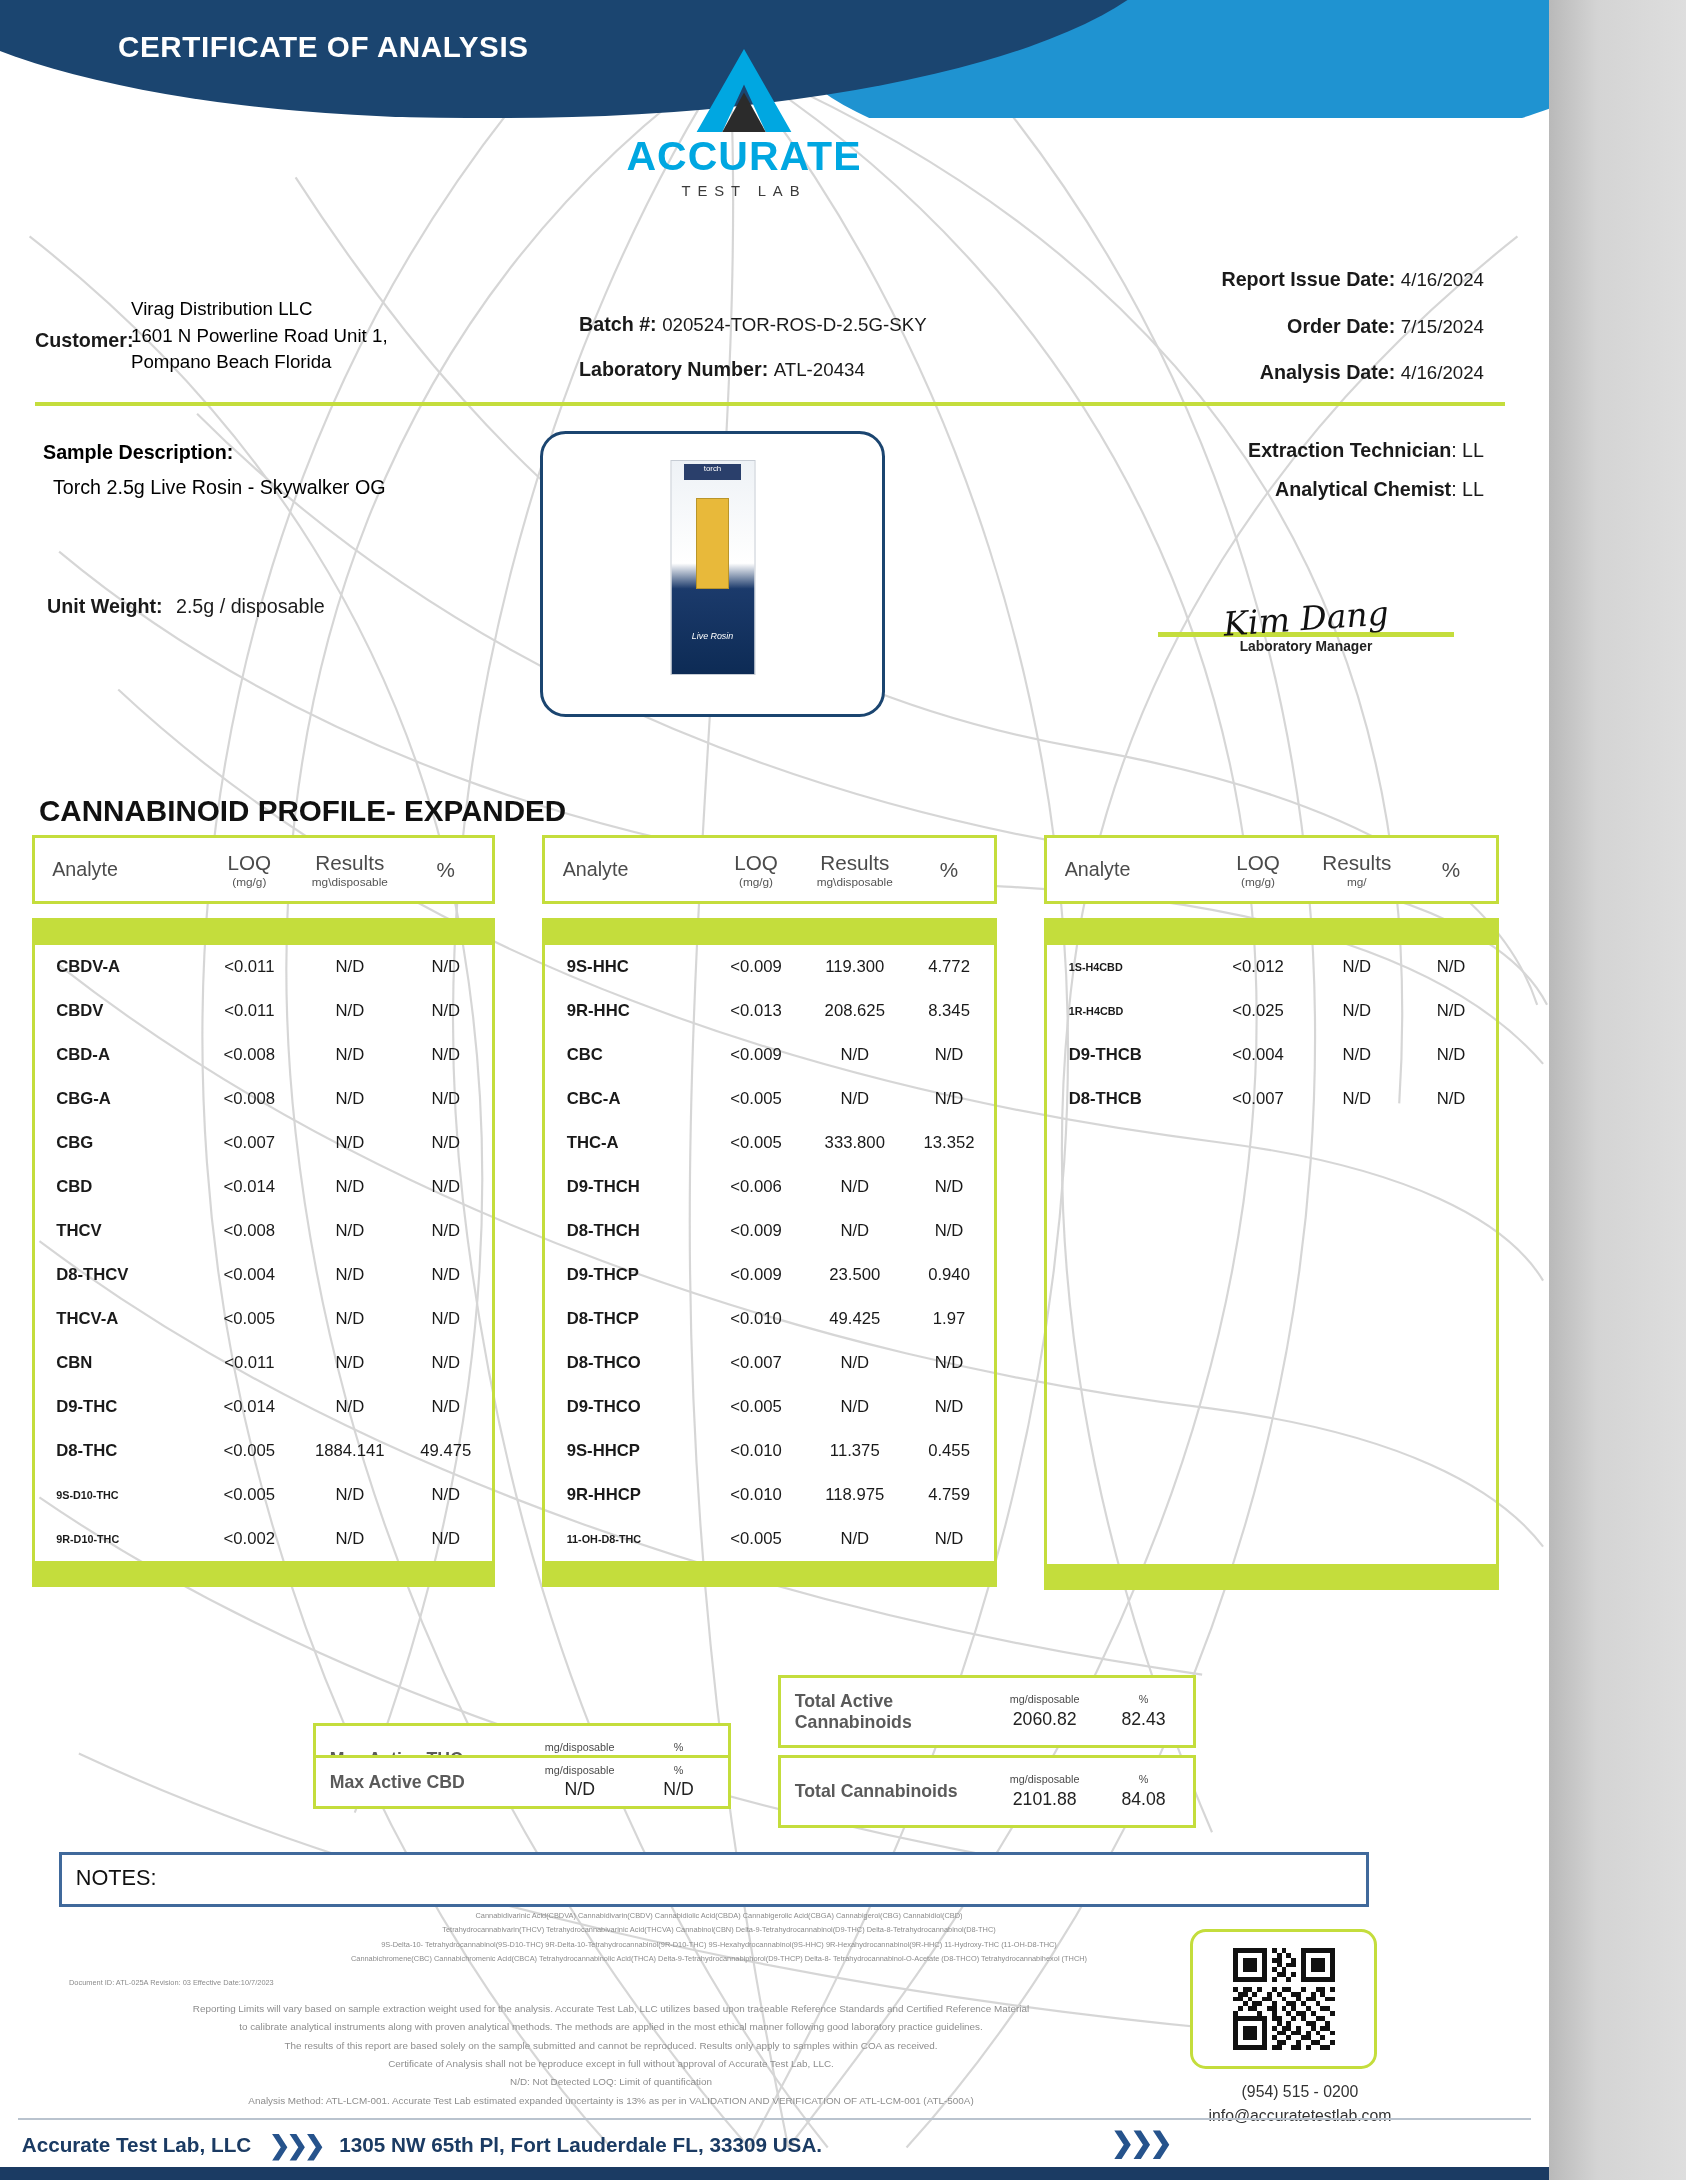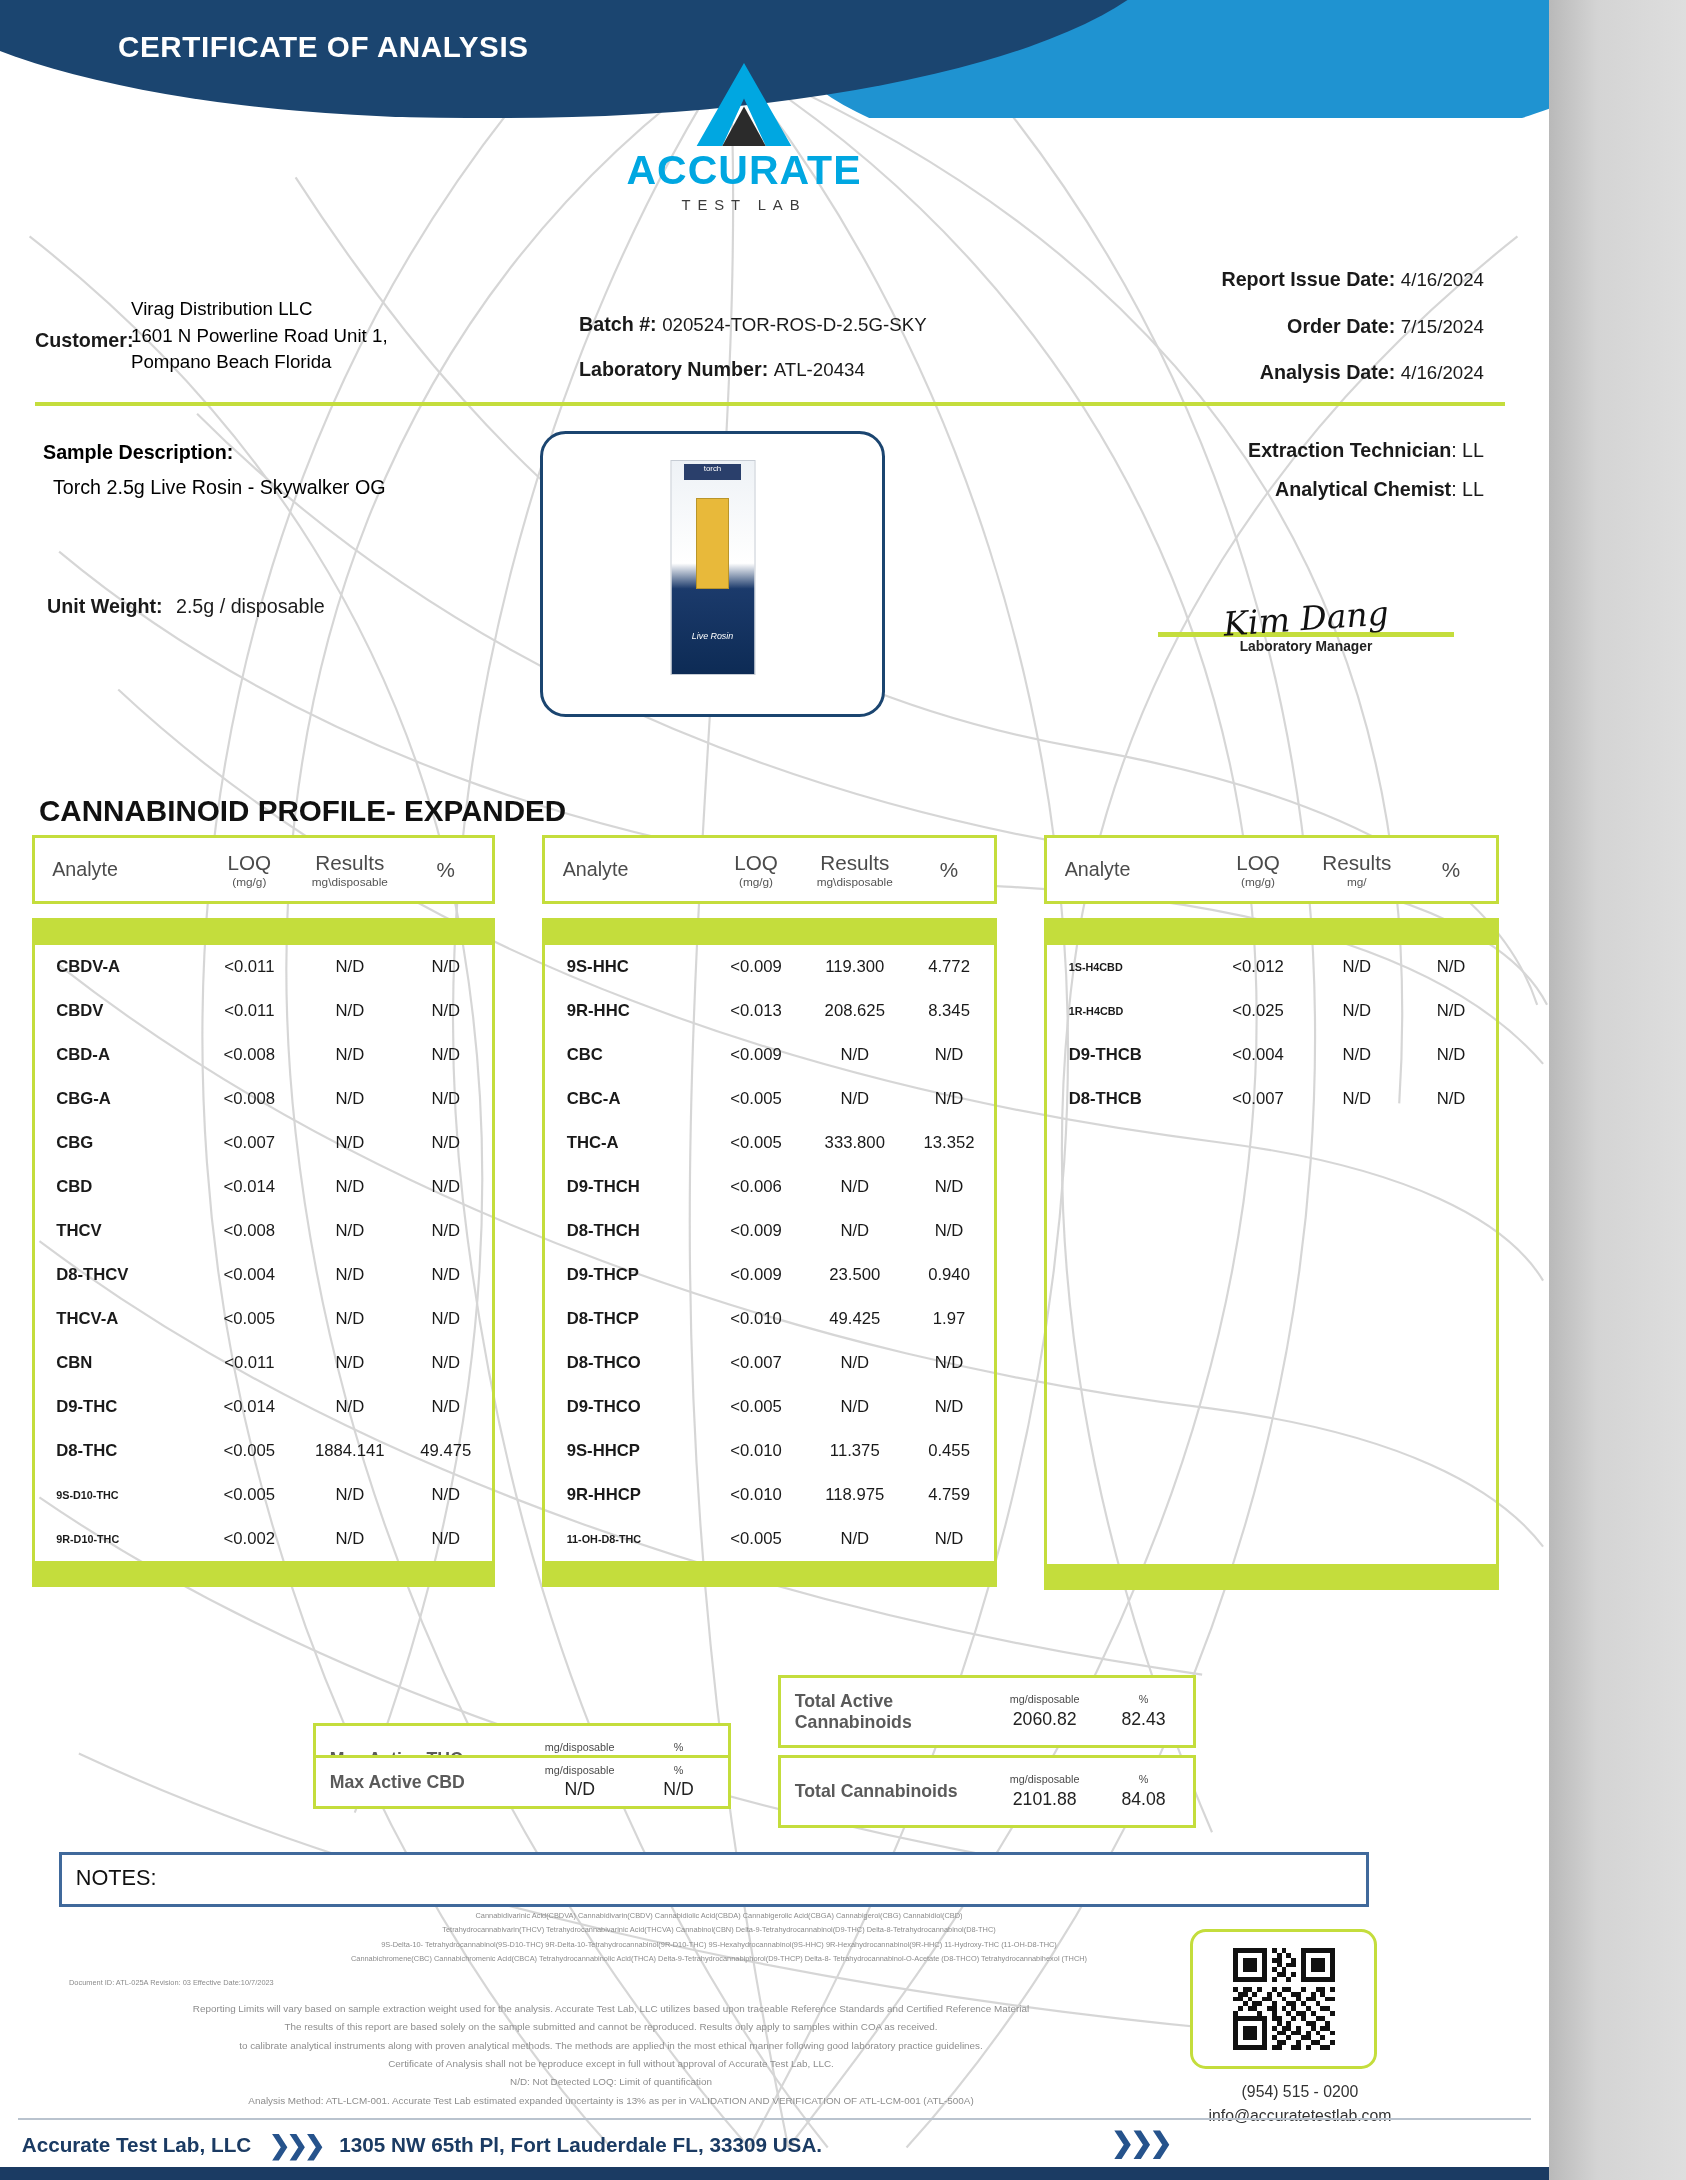--- a/index.html
+++ b/index.html
@@ -37,21 +37,21 @@
     background: #1b4570;
     border-radius: 0 0 52% 45%;
   }
   .hdr-title {
     position: absolute; left: 118px; top: 29.6px;
     color: #ffffff; font-size: 29.6px; font-weight: bold;
     letter-spacing: 0.6px;
     font-family: "Liberation Sans", sans-serif;
   }
   
-  .logo { position: absolute; left: 596px; top: 59px; width: 296px; text-align: center; }
+  .logo { position: absolute; left: 596px; top: 45px; width: 296px; text-align: center; }
   .logo-mark { position: relative; height: 91px; }
   .logo-word { color: #00A7E1; font-size: 41px; font-weight: bold; letter-spacing: 1px; line-height: 1; }
   .logo-sub { color: #3b3b3b; font-size: 14.8px; letter-spacing: 6.9px; margin-top: 5.9px; }
   .lbl { font-weight: bold; color: #1a1a1a; }
   .val { color: #1a1a1a; }
   .meta-customer { position: absolute; left: 35px; top: 296px; width: 512px; font-size: 18.7px; }
   .meta-customer .lbl { position: absolute; left: 0; top: 33px; font-size: 19.7px; }
   .cust-lines { margin-left: 96px; line-height: 1.42; }
   .meta-batch { position: absolute; left: 579px; top: 313px; font-size: 19.7px; }
   .meta-batch div { margin-bottom: 21.7px; }
@@ -595,22 +595,22 @@
   <div class="legend">
     <div>Cannabidivarinic Acid(CBDVA)  Cannabidivarin(CBDV)  Cannabidiolic Acid(CBDA)  Cannabigerolic Acid(CBGA)  Cannabigerol(CBG) Cannabidiol(CBD)</div>
     <div>Tetrahydrocannabivarin(THCV)  Tetrahydrocannabivarinic Acid(THCVA)  Cannabinol(CBN)  Delta-9-Tetrahydrocannabinol(D9-THC)  Delta-8-Tetrahydrocannabinol(D8-THC)</div>
     <div>9S-Delta-10- Tetrahydrocannabinol(9S-D10-THC)  9R-Delta-10-Tetrahydrocannabinol(9R-D10-THC)  9S-Hexahydrocannabinol(9S-HHC)  9R-Hexahydrocannabinol(9R-HHC)  11-Hydroxy-THC (11-OH-D8-THC)</div>
     <div>Cannabichromene(CBC)  Cannabichromenic Acid(CBCA)  Tetrahydrocannabinolic Acid(THCA)  Delta-9-Tetrahydrocannabiphorol(D9-THCP) Delta-8- Tetrahydrocannabinol-O-Acetate (D8-THCO) Tetrahydrocannabihexol (THCH)</div>
   </div>
   <div class="docid">Document ID: ATL-025A   Revision: 03   Effective Date:10/7/2023</div>
 
   <div class="disclaimer">
     <div>Reporting Limits will vary based on sample extraction weight used for the analysis. Accurate Test Lab, LLC utilizes based upon traceable Reference Standards and Certified Reference Material</div>
+    <div>to calibrate analytical instruments along with proven analytical methods. The methods are applied in the most ethical manner following good laboratory practice guidelines.</div>
     <div>The results of this report are based solely on the sample submitted and cannot be reproduced. Results only apply to samples within COA as received.</div>
-    <div>to calibrate analytical instruments along with proven analytical methods. The methods are applied in the most ethical manner following good laboratory practice guidelines.</div>
     <div>Certificate of Analysis shall not be reproduce except in full without approval of Accurate Test Lab, LLC.</div>
     <div>N/D: Not Detected   LOQ: Limit of quantification</div>
     <div>Analysis Method: ATL-LCM-001.   Accurate Test Lab estimated expanded uncertainty is 13% as per in VALIDATION AND VERIFICATION OF ATL-LCM-001 (ATL-500A)</div>
   </div>
 
   <div class="qr-box">
     <svg class="qr" viewBox="0 0 21 21" shape-rendering="crispEdges">
       <rect width="21" height="21" fill="#fff"></rect>
       <g fill="#111">
         <rect x="0" y="0" width="7" height="1"></rect>

